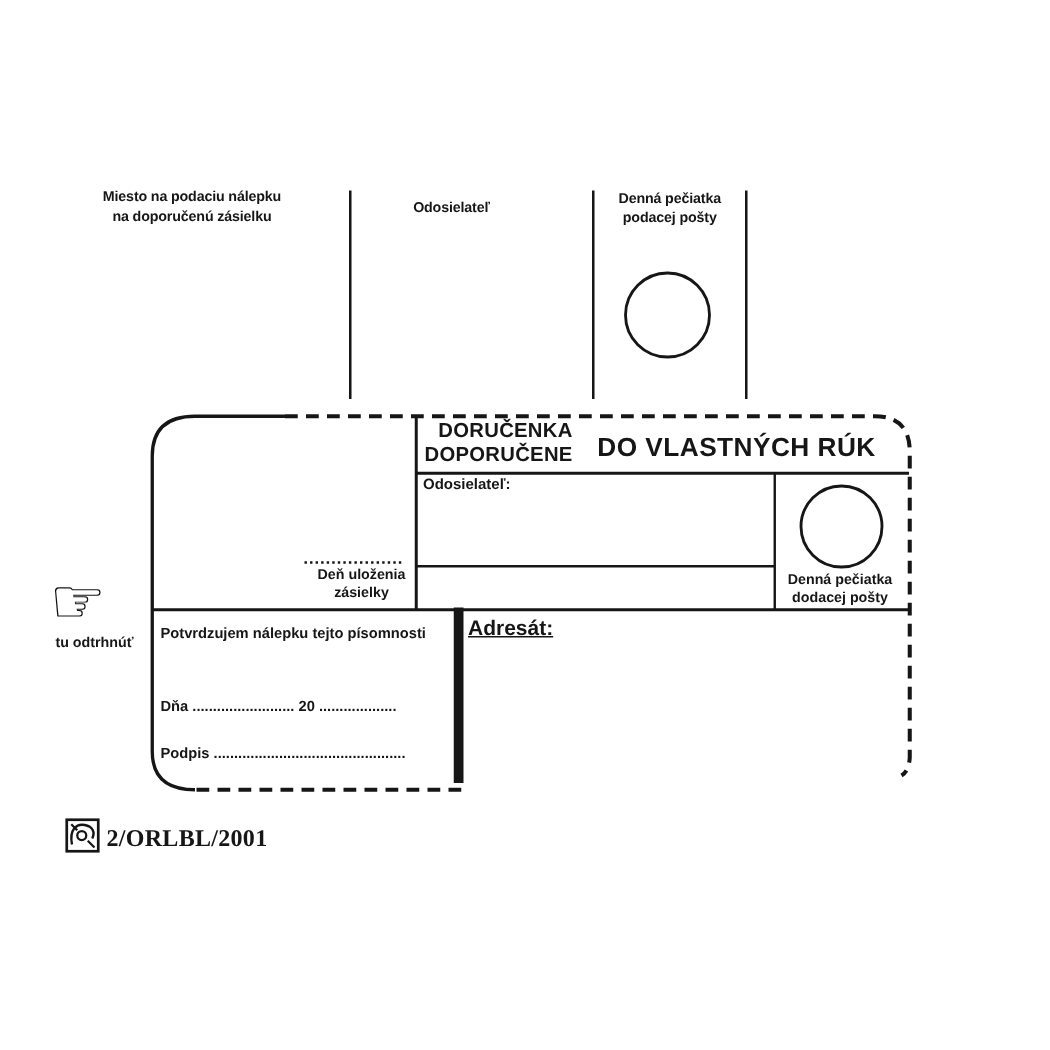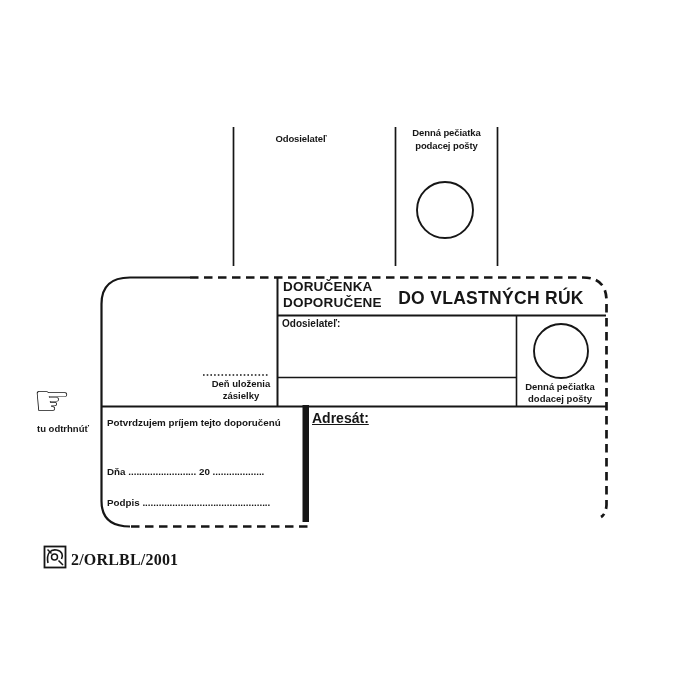--- a/index.html
+++ b/index.html
@@ -1,21 +1,21 @@
 <!DOCTYPE html>
 <html><head>
 <meta charset="utf-8">
 <style>
   html,body{margin:0;padding:0;}
   body{width:700px;height:700px;background:#ffffff;overflow:hidden;}
   #page{position:relative;width:700px;height:700px;background:#ffffff;
         font-family:"Liberation Sans",sans-serif;color:#161616;}
   svg.lines{position:absolute;left:0;top:0;width:700px;height:700px;}
   .lbl{position:absolute;font-family:"Liberation Sans",sans-serif;font-weight:700;
-       color:#161616;white-space:pre-line;}
+       color:#161616;white-space:pre-line;text-align:right;}
   .ctr{text-align:center;}
   .sm{font-size:9.5px;line-height:12.5px;letter-spacing:-0.1px;}
   .xs{font-size:9.8px;line-height:11.5px;}
   #lbl-nalepka{left:27px;top:126px;width:202px;}
   #lbl-odos-top{left:236px;top:133px;width:130px;}
   #lbl-podacia{left:396px;top:127px;width:101px;}
   #lbl-vyplatne{left:499px;top:133px;width:176px;}
   #title-services{left:283px;top:279px;font-size:13.5px;line-height:15.5px;letter-spacing:0.2px;}
   #title-main{left:380px;top:288px;width:222px;font-size:17.5px;letter-spacing:0.3px;}
   #lbl-odos-box{left:282px;top:318px;font-size:10px;}
@@ -66,36 +66,38 @@
     <path d="M203 375 H269" stroke-width="1.7" stroke-dasharray="1.6 2.1"></path>
 
     <g>
       <rect x="44.5" y="546.5" width="21" height="21" stroke-width="1.8"></rect>
       <path d="M48 563 C46 553 51 549 56.5 550 C62 551 63.5 555 61.5 559" stroke-width="1.6"></path>
       <circle cx="54.5" cy="557" r="3" stroke-width="1.5"></circle>
       <path d="M47.5 549.5 L51.5 553.5 M58.5 560.5 L63 565" stroke-width="1.5"></path>
     </g>
   </svg>
 
+  <div class="lbl sm ctr" id="lbl-nalepka">Miesto na podaciu nálepku
+na doporučenú zásielku</div>
   <div class="lbl sm ctr" id="lbl-odos-top">Odosielateľ</div>
   <div class="lbl sm ctr" id="lbl-podacia">Denná pečiatka
 podacej pošty</div>
 
   <div class="lbl" id="title-services">DORUČENKA
 DOPORUČENE</div>
   <div class="lbl ctr" id="title-main">DO VLASTNÝCH RÚK</div>
 
   <div class="lbl" id="lbl-odos-box">Odosielateľ:</div>
   <div class="lbl ctr" id="lbl-den">Deň uloženia
 zásielky</div>
   <div class="lbl ctr" id="lbl-dodacia">Denná pečiatka
 dodacej pošty</div>
   <div class="lbl" id="lbl-adresat">Adresát:</div>
 
-  <div class="lbl xs" id="lbl-potvr">Potvrdzujem príjem tejto doporučenú</div>
+  <div class="lbl xs" id="lbl-potvr">Potvrdzujem nálepku tejto písomnosti</div>
   <div class="lbl xs" id="lbl-dna">Dňa .........................   20 ...................</div>
   <div class="lbl xs" id="lbl-podpis">Podpis ...............................................</div>
 
   <div id="hand-icon">☞</div>
   <div class="lbl ctr" id="lbl-tear">tu odtrhnúť</div>
 
   <div class="lbl" id="footer-code">2/ORLBL/2001</div>
 
 </div>
 

